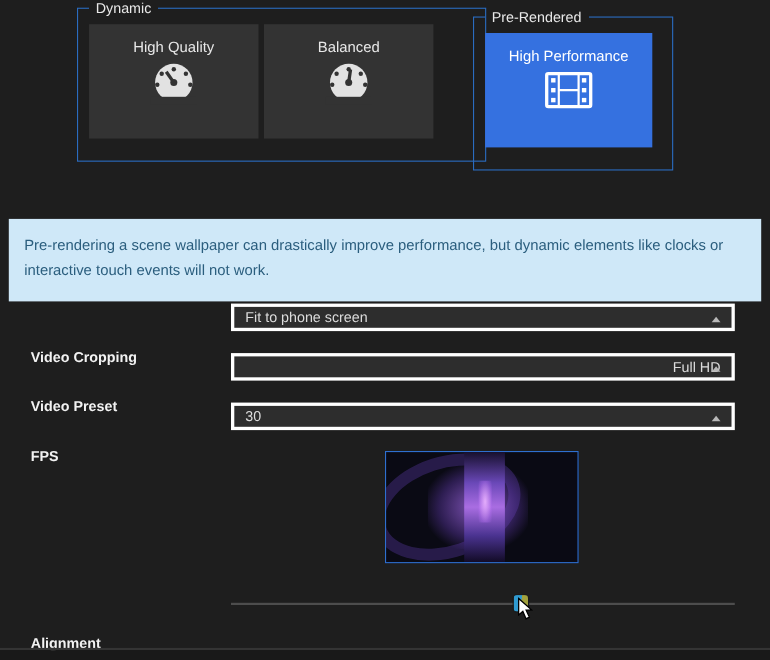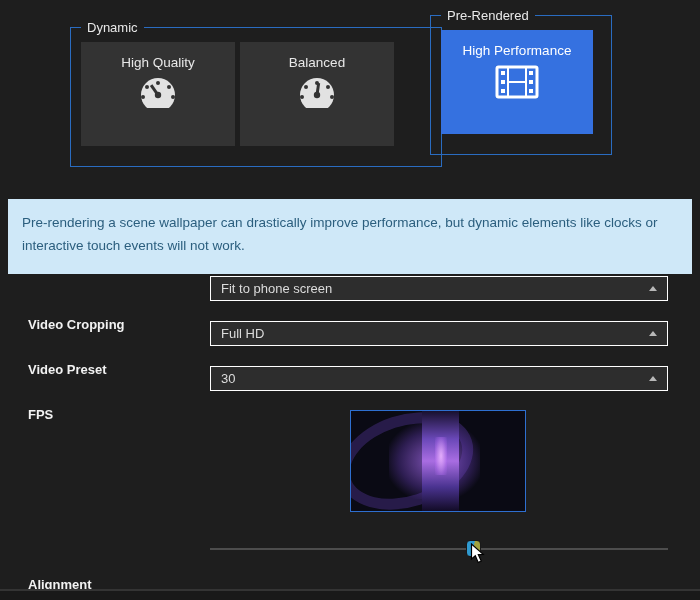--- a/index.html
+++ b/index.html
@@ -6,21 +6,21 @@
   html,body { background:#141414; }
   .app {
     position:relative; width:700px; height:600px;
     background:#1e1e1e; overflow:hidden;
     font-family:"Liberation Sans", sans-serif;
   }
   
   fieldset.fs {
     position:absolute; border:1px solid #2a6cc0; padding:0;
   }
-  .fs-dynamic { left:70px; top:20px;  width:372px; height:147px; }
+  .fs-dynamic { left:70px; top:0;  width:372px; height:147px; }
   .fs-pre     { left:430px; top:8px; width:182px; height:147px; }
   fieldset.fs legend {
     color:#e8e8e8; font-size:13px; padding:0 6px; margin-left:10px;
   }
   .opts { display:flex; gap:5px; padding:7px 10px; }
   .opt {
     width:154px; height:104px; background:#333; border:none;
     color:#e8e8e8; font-size:13.5px; cursor:pointer;
     display:flex; flex-direction:column; align-items:center;
     padding-top:13px; gap:5px;
@@ -38,21 +38,21 @@
     margin-top:16px;
   }
 
   
   .row-label {
     position:absolute; left:28px; color:#f2f2f2; font-weight:bold;
     font-size:13px; line-height:25px;margin-top:36px;
   }
   .dd {
     position:absolute; left:210px; width:458px; height:25px;
-    background:#2d2d2d; border:1px solid #ffffff; color:#dcdcdc;
+    background:#2d2d2d; border:3px solid #ffffff; color:#dcdcdc;
     font-size:13px; display:flex; align-items:center; padding:0 10px;
     cursor:pointer;
   }
   .caret {
     position:absolute; right:10px; top:9px; width:0; height:0;
     border-left:4px solid transparent; border-right:4px solid transparent;
     border-bottom:5px solid #b8b8b8;
   }
 
   
@@ -170,21 +170,21 @@
     <span>Pre-rendering a scene wallpaper can drastically improve performance, but dynamic elements like clocks or interactive touch events will not work.</span>
   </div>
 
   <div class="row-label" style="top:276px;">Video Cropping</div>
   <div class="dd" style="top:276px;">
     <span>Fit to phone screen</span>
     <span class="caret"></span>
   </div>
 
   <div class="row-label" style="top:321px;">Video Preset</div>
-  <div class="dd" style="top:321px;">
+  <div class="dd" style="top:321px;justify-content:flex-end;">
     <span>Full HD</span>
     <span class="caret"></span>
   </div>
 
   <div class="row-label" style="top:366px;text-align:center;">FPS</div>
   <div class="dd" style="top:366px;">
     <span>30</span>
     <span class="caret"></span>
   </div>
 

